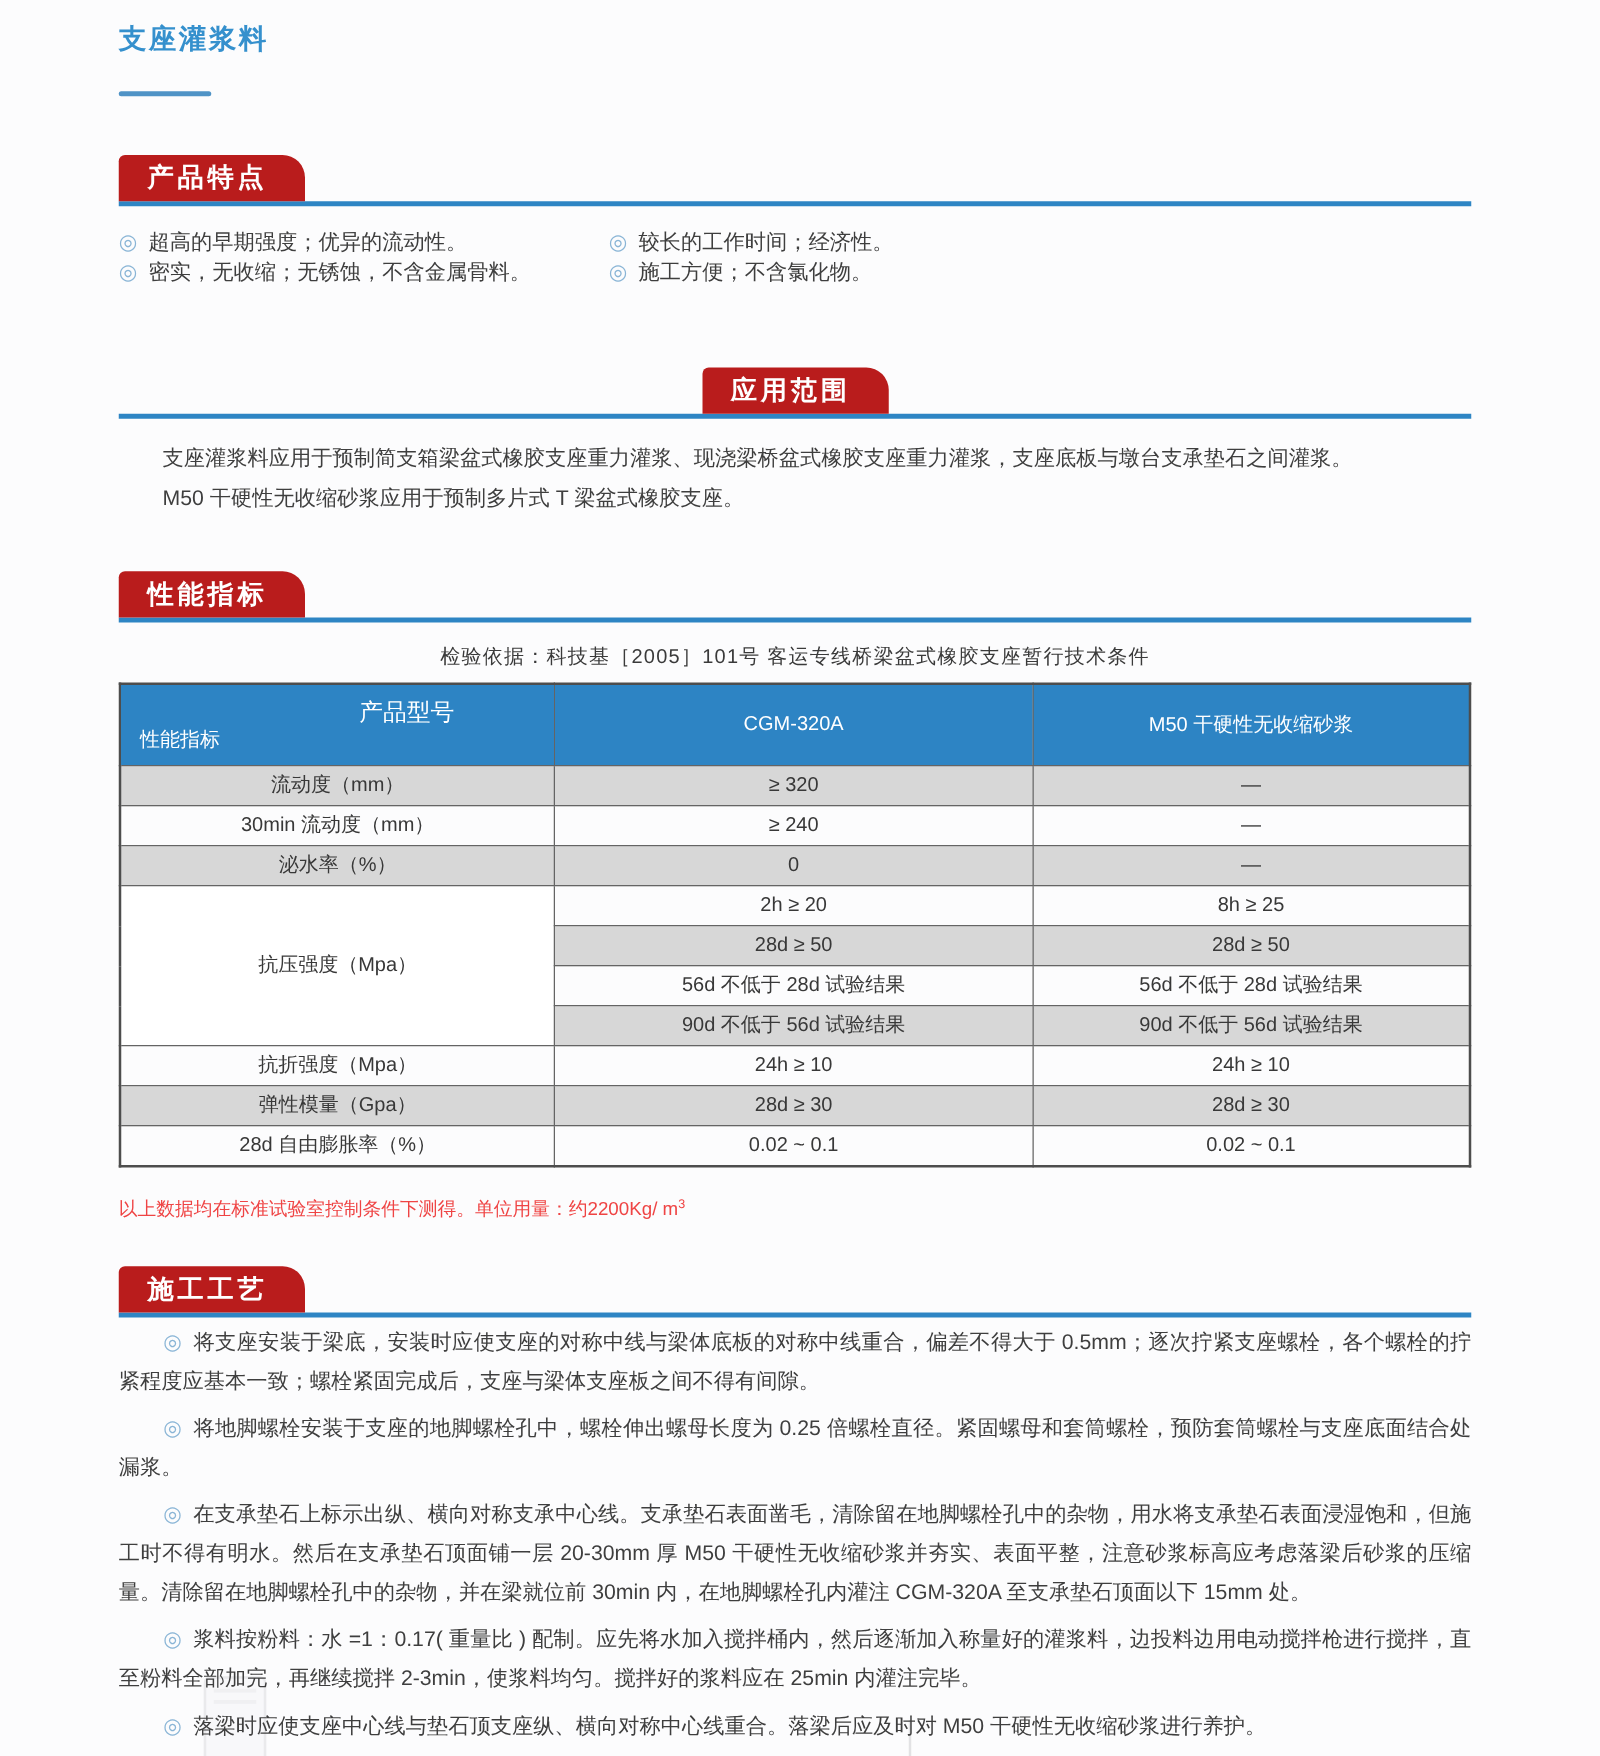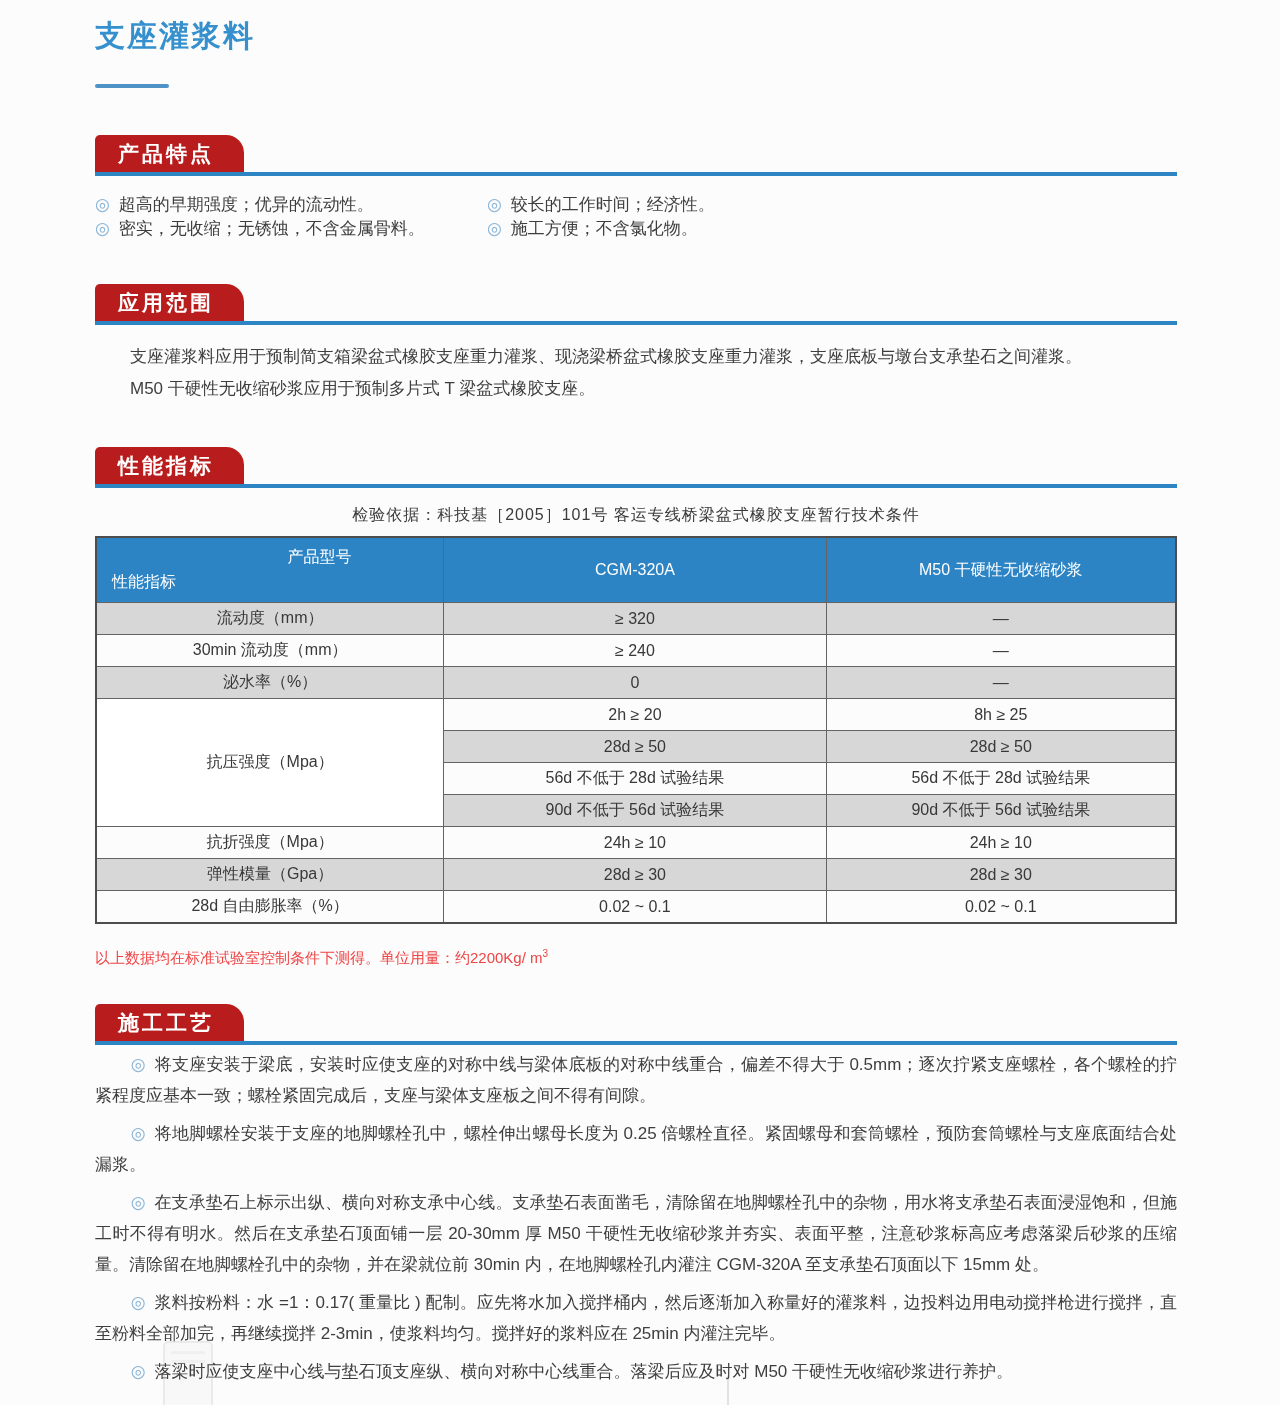--- a/index.html
+++ b/index.html
@@ -9,34 +9,34 @@
     font-family:"Liberation Sans","DejaVu Sans",sans-serif;
     color:#3e3e3e;
     position:relative;
     overflow:hidden;
   }
   .page{padding:0 103px 0 95px;}
 
   
   .doc-title{
     margin:16px 0 0 0;
-    font-size:30px;font-weight:700;color:#3590cd;letter-spacing:2px;
+    font-size:22px;font-weight:700;color:#3590cd;letter-spacing:2px;
   }
   .title-underline{width:74px;height:4px;background:#4f93c6;margin-top:27px;border-radius:2px;}
 
   
   .sec-head{border-bottom:4px solid #2e85c4;line-height:0;}
   .sec-tab{
     display:inline-block;background:#b91c1c;color:#fff;
     font-size:21px;font-weight:700;letter-spacing:3px;
     padding:7px 30px 6px 23px;line-height:24px;
     border-radius:5px 18px 0 0;
   }
   .mt-features{margin-top:47px;}
-  .mt-application{margin-top:43px;}
+  .mt-application{margin-top:64px;text-align:center;}
   .mt-performance{margin-top:42px;}
   .mt-construction{margin-top:36px;}
 
   .bullet{color:#8ab5d6;margin-right:9px;font-size:17px;}
 
   
   .features{display:grid;grid-template-columns:392px 1fr;margin-top:17px;font-size:17px;line-height:24px;}
 
   
   .app-paras{margin:16px 0 0 35px;font-size:17px;line-height:32px;}
@@ -55,21 +55,21 @@
   td.white-cell{background:#ffffff !important;font-size:16px;}
   .col-label{width:32.2%;}
   .col-cgm{width:35.4%;}
   .col-m50{width:32.4%;}
   th.corner{
     position:relative;
     background-image:linear-gradient(to bottom right,
       transparent calc(50% - 1px),#2a5880 calc(50% - 1px),
       #2a5880 calc(50% + 1px),transparent calc(50% + 1px));
   }
-  .corner-top{position:absolute;top:9px;left:55%;font-size:16px;}
+  .corner-top{position:absolute;top:9px;left:55%;font-size:19px;}
   .corner-bottom{position:absolute;bottom:9px;left:15px;font-size:16px;}
   .tbl-note{margin-top:24px;font-size:15px;color:#ef4444;}
   .tbl-note sup{font-size:10px;}
 
   
   .cons-paras{margin-top:4px;}
   .cons-paras p{
     margin:0 0 7px 0;font-size:17px;line-height:31px;
     text-align:justify;text-indent:2.1em;
   }

